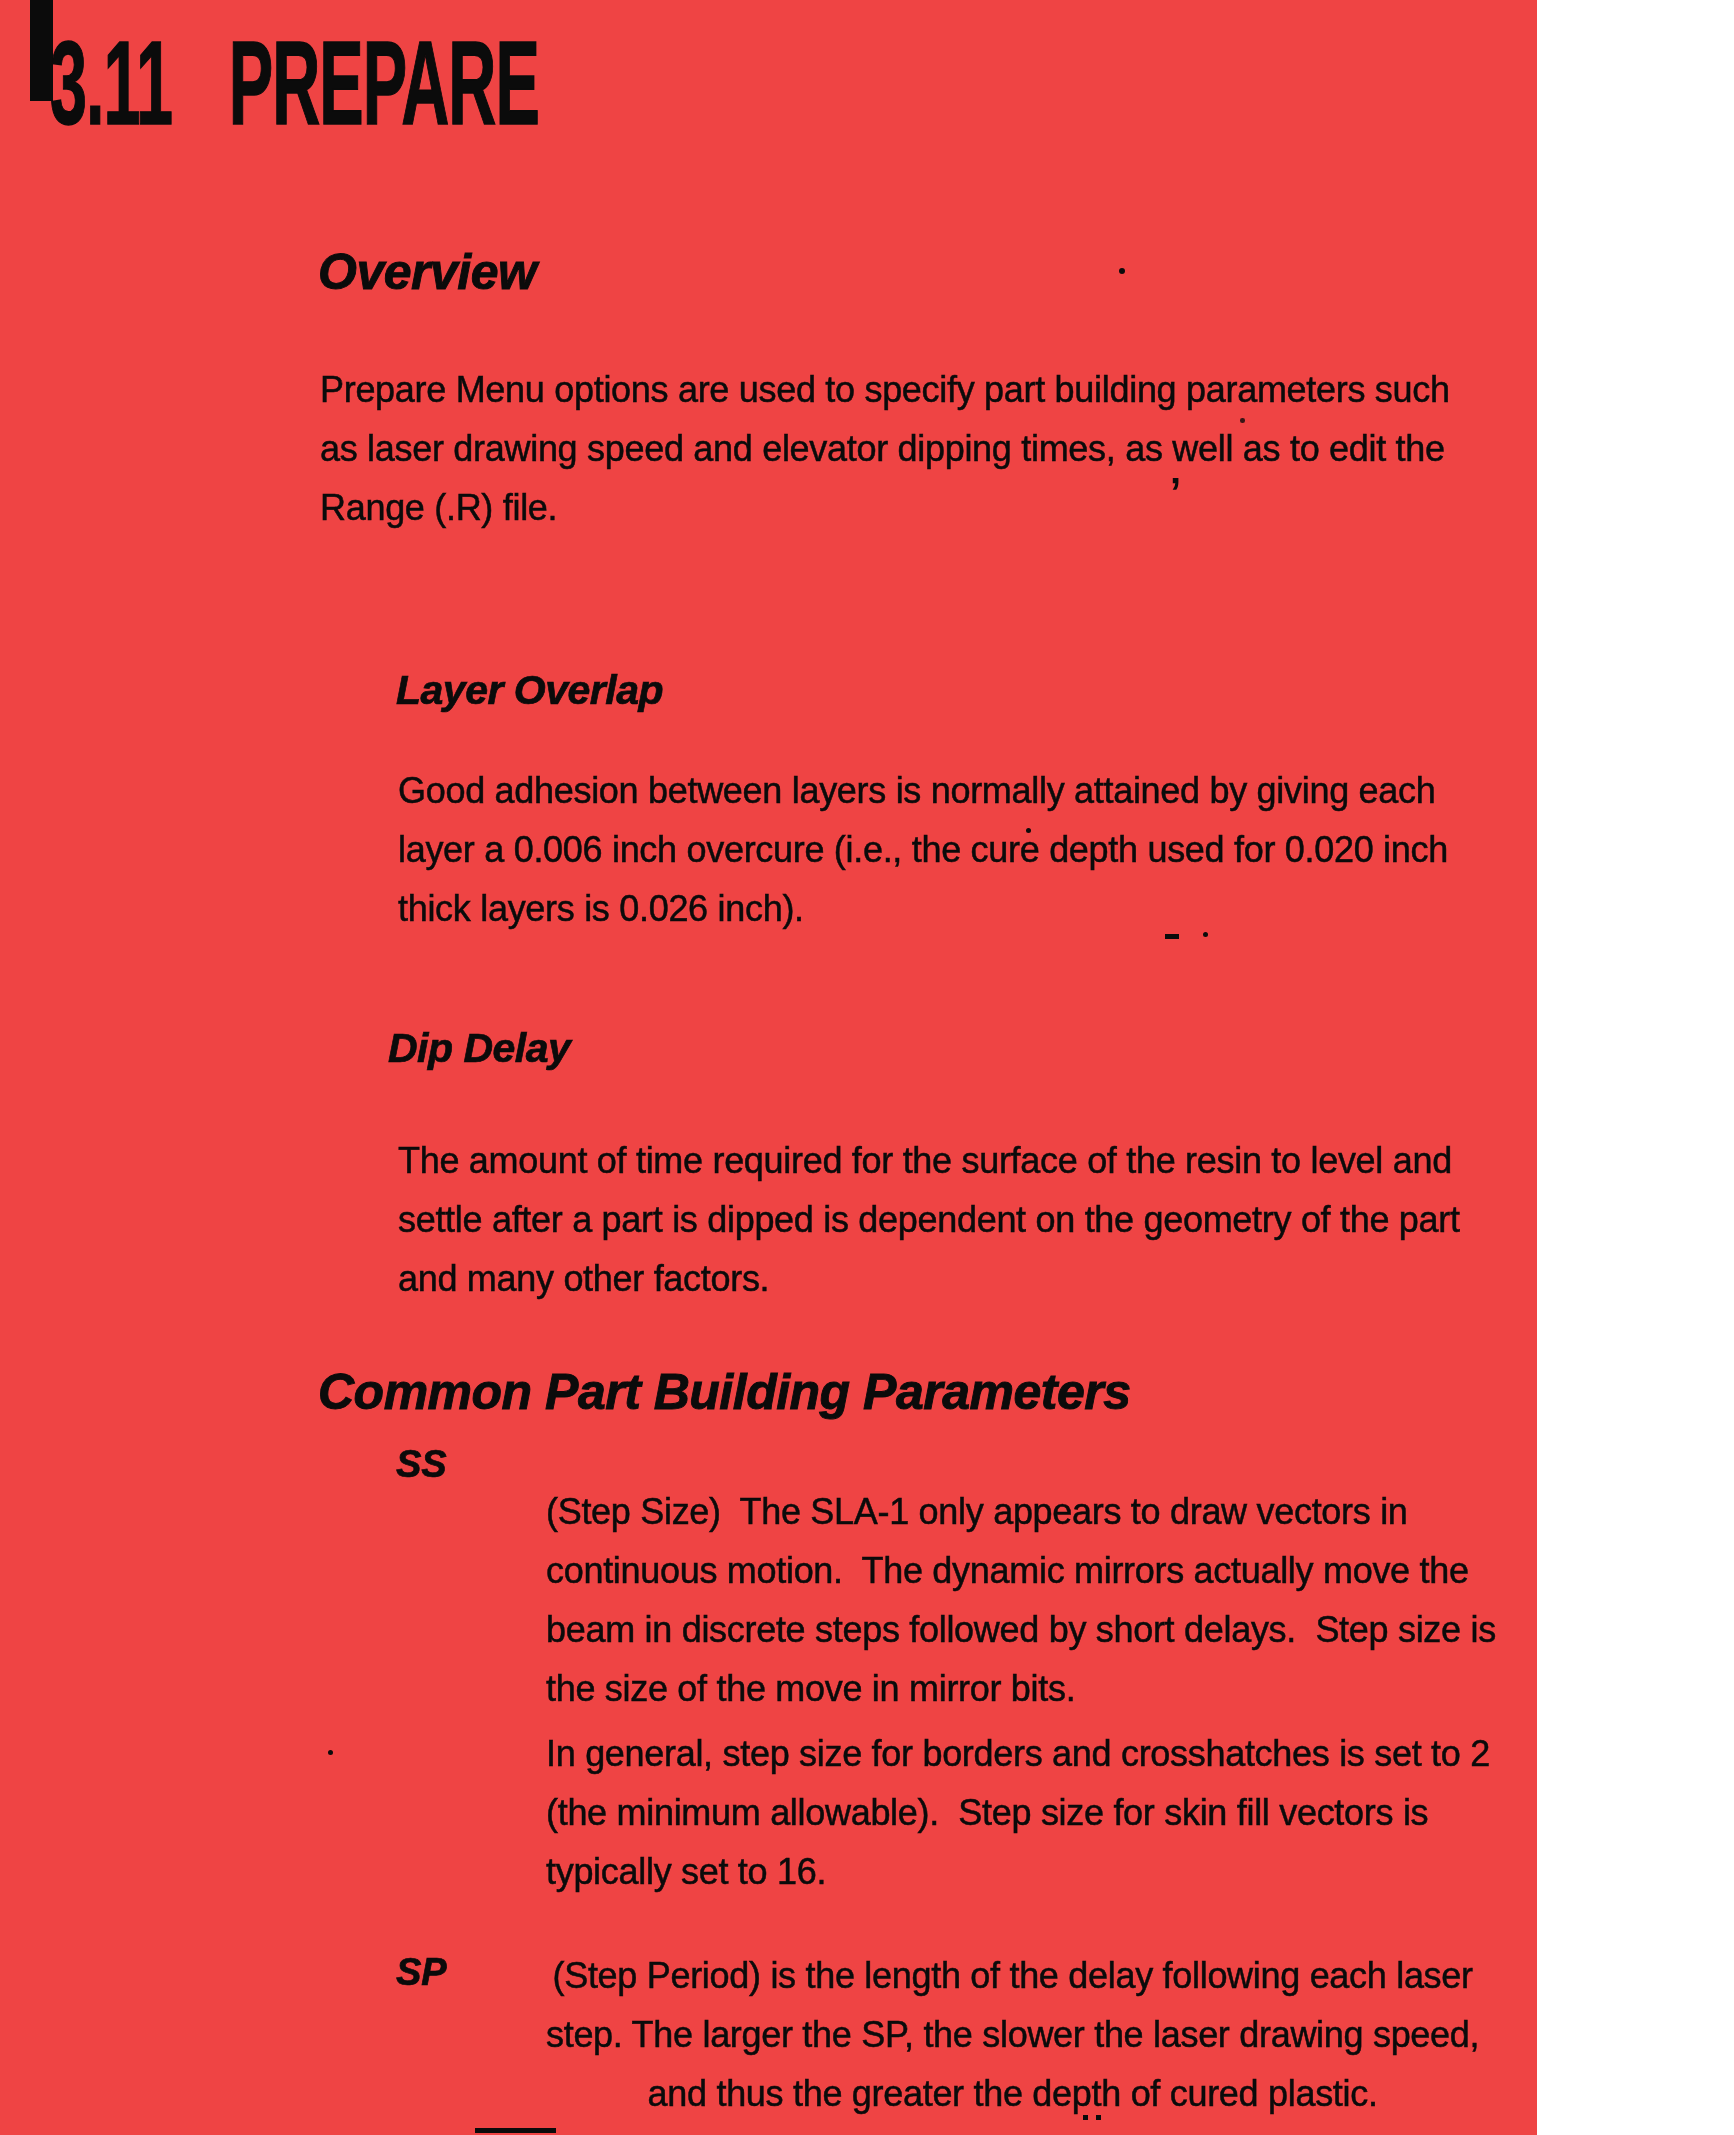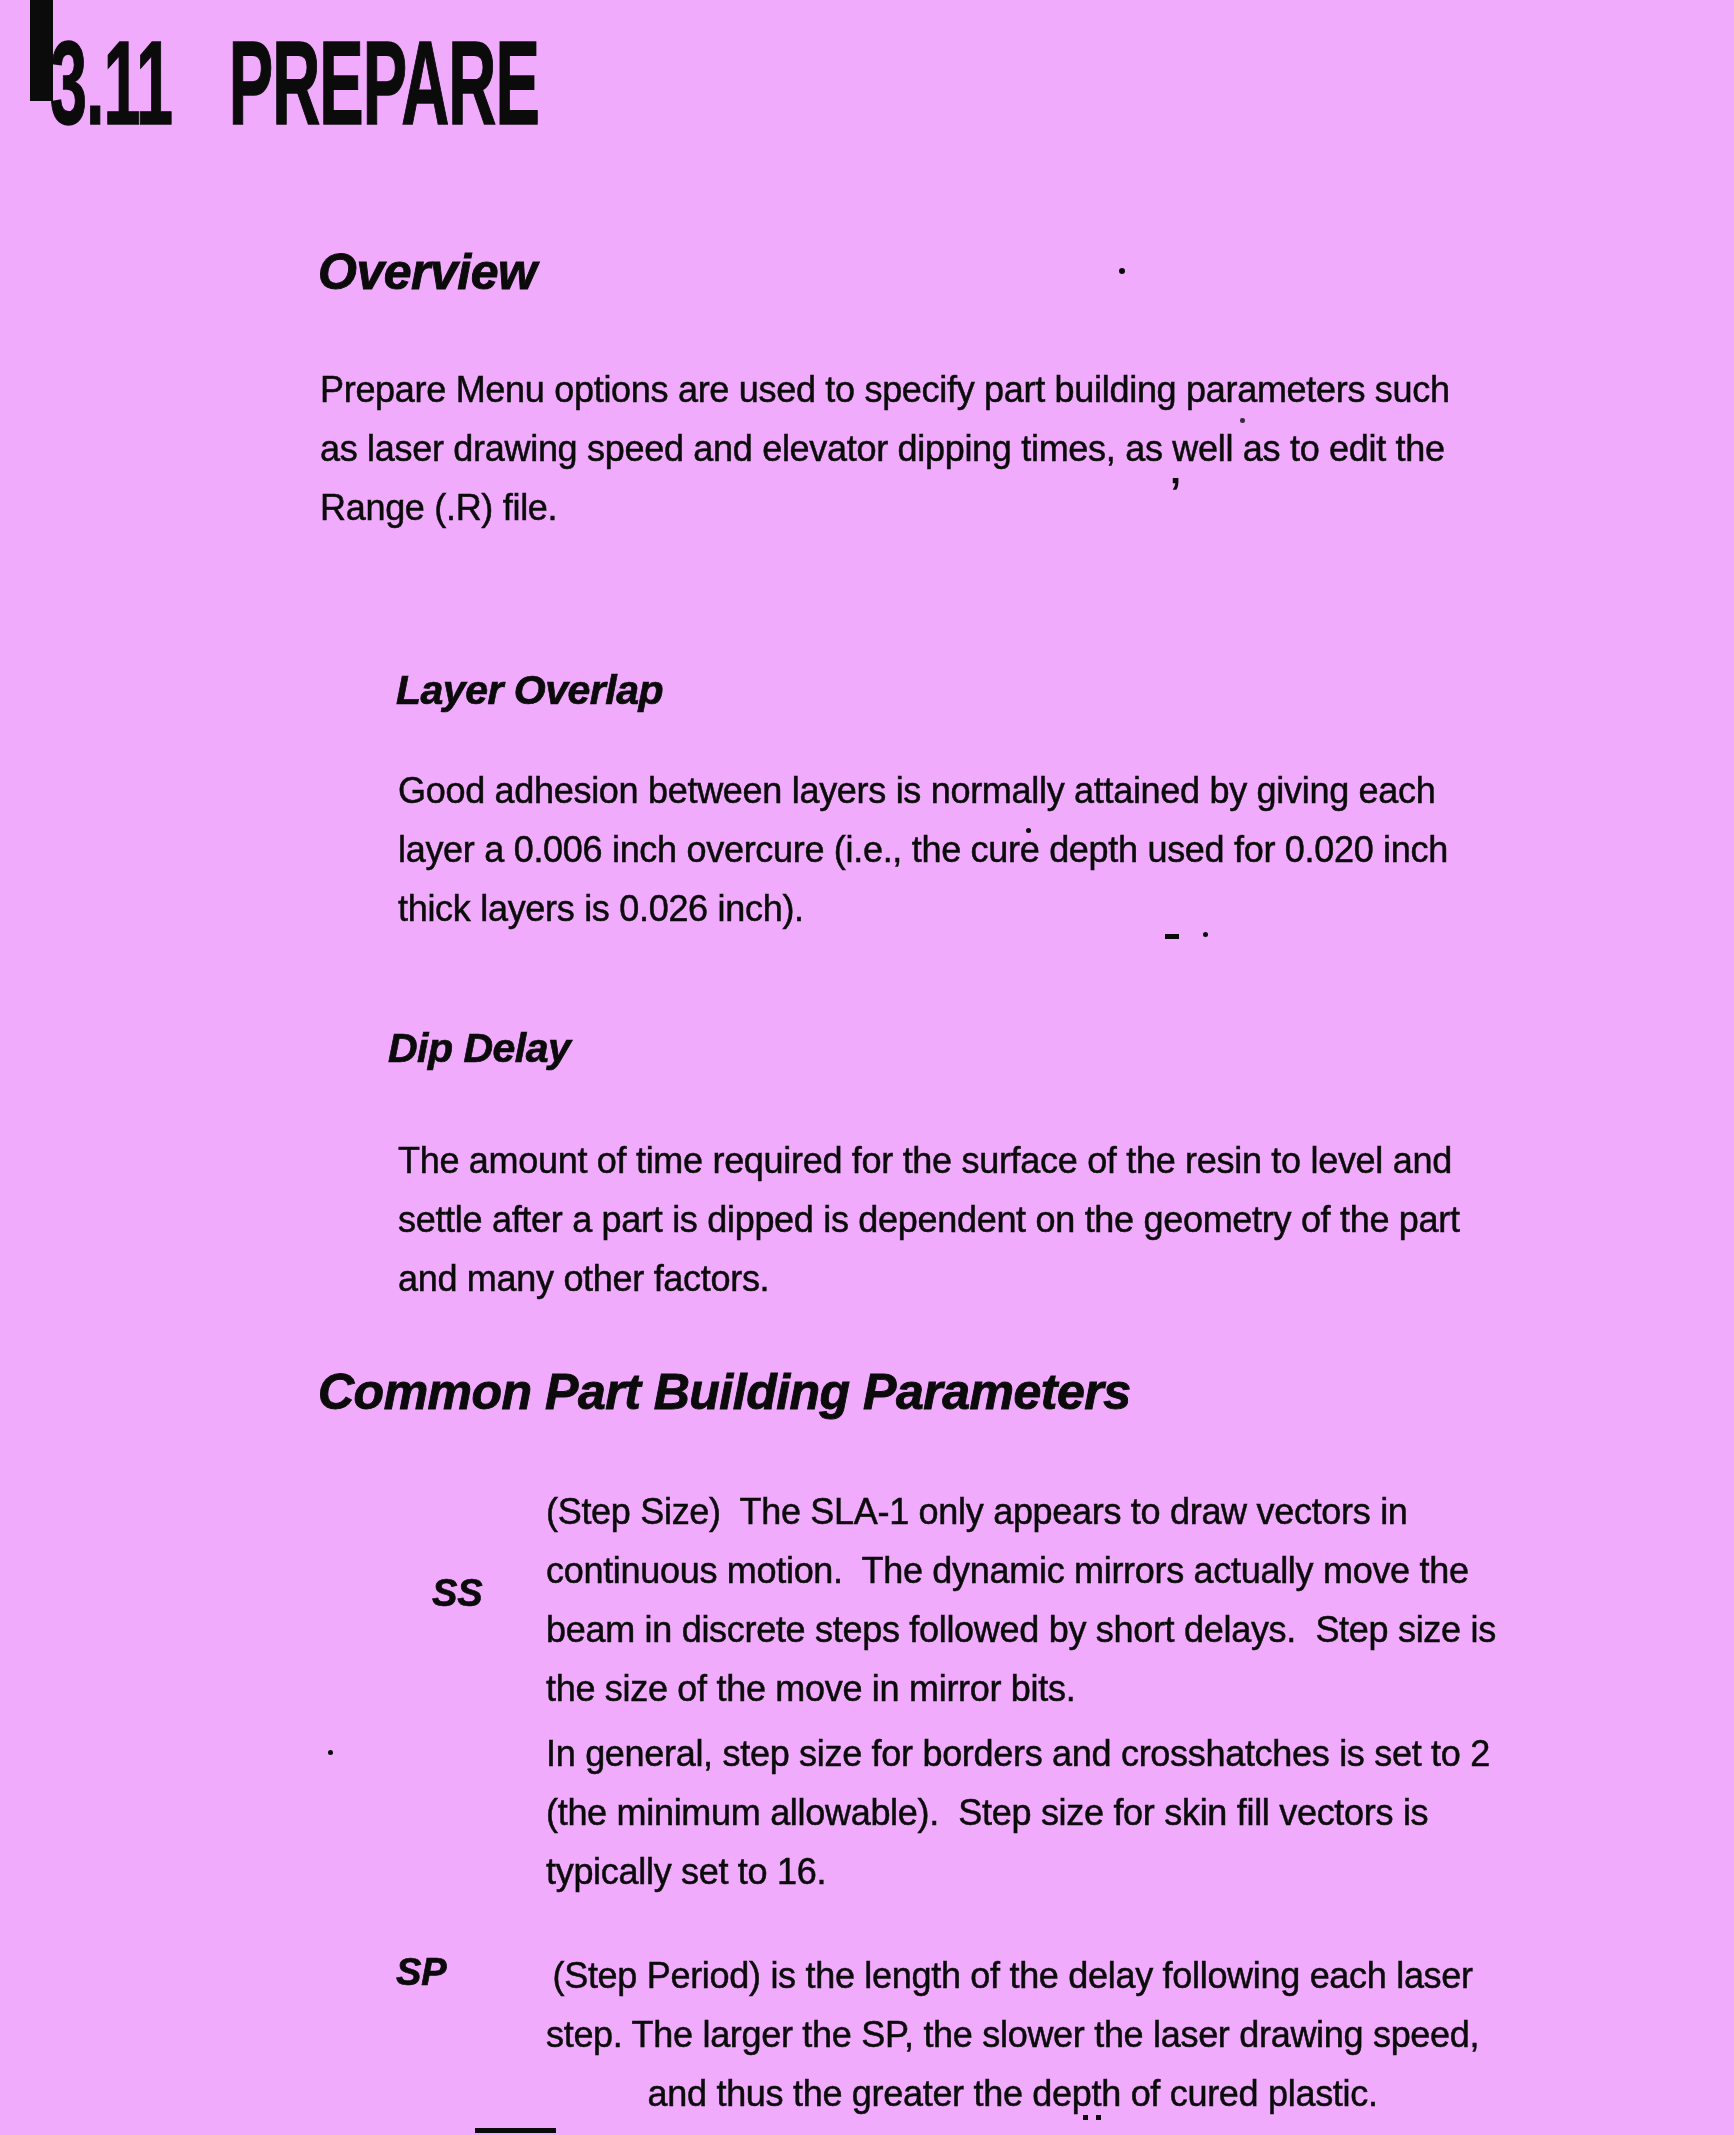--- a/index.html
+++ b/index.html
@@ -1,20 +1,20 @@
 <!DOCTYPE html>
 <html style="font-size:14.4px"><head>
 <meta charset="utf-8">
 <style>
   html, body { margin: 0; padding: 0; background: #ffffff; }
   .page {
     position: relative;
-    width: 1734px;
+    width: 1537px;
     height: 2136px;
-    background: #f0abfc;
+    background: #ef4444;
     color: #0b0b0b;
     font-family: "Liberation Sans", "DejaVu Sans", sans-serif;
     overflow: hidden;
   }
   .doc-title {
     position: absolute;
     left: 50px;
     top: 23.4px;
     margin: 0;
     font-size: 119px;
@@ -112,21 +112,21 @@
   <h3 class="h-sub" style="left:388px; top:1026px;font-style:italic;">Dip Delay</h3>
 
   <div class="para" style="left:398px; top:1131px;">
     <div class="bodyline">The amount of time required for the surface of the resin to level and</div>
     <div class="bodyline">settle after a part is dipped is dependent on the geometry of the part</div>
     <div class="bodyline">and many other factors.</div>
   </div>
 
   <h2 class="h-major" style="left:318px; top:1365px;">Common Part Building Parameters</h2>
 
-  <div class="param-code" style="left:396px; top:1571px;margin-left:36px;">SS</div>
+  <div class="param-code" style="left:396px; top:1442px;">SS</div>
 
   <div class="para" style="left:546px; top:1482px;">
     <div class="bodyline">(Step Size)  The SLA-1 only appears to draw vectors in</div>
     <div class="bodyline">continuous motion.  The dynamic mirrors actually move the</div>
     <div class="bodyline">beam in discrete steps followed by short delays.  Step size is</div>
     <div class="bodyline">the size of the move in mirror bits.</div>
   </div>
 
   <div class="para" style="left:546px; top:1724px;">
     <div class="bodyline">In general, step size for borders and crosshatches is set to 2</div>

